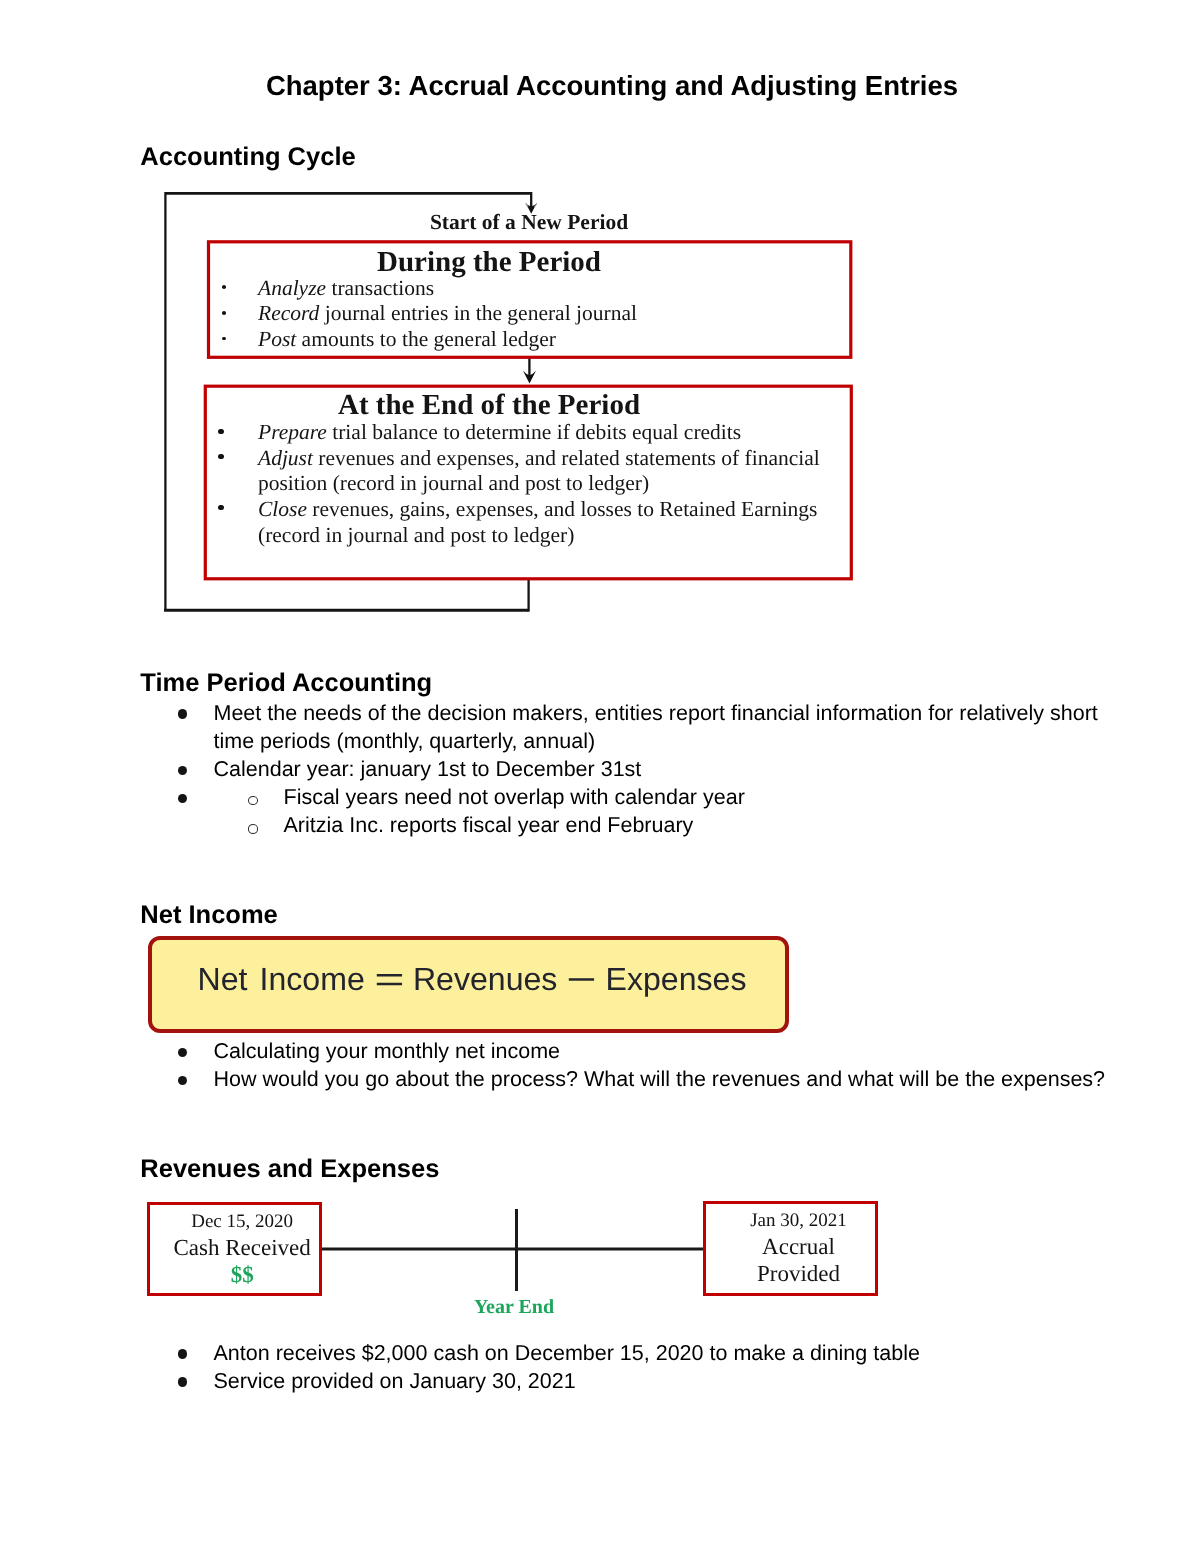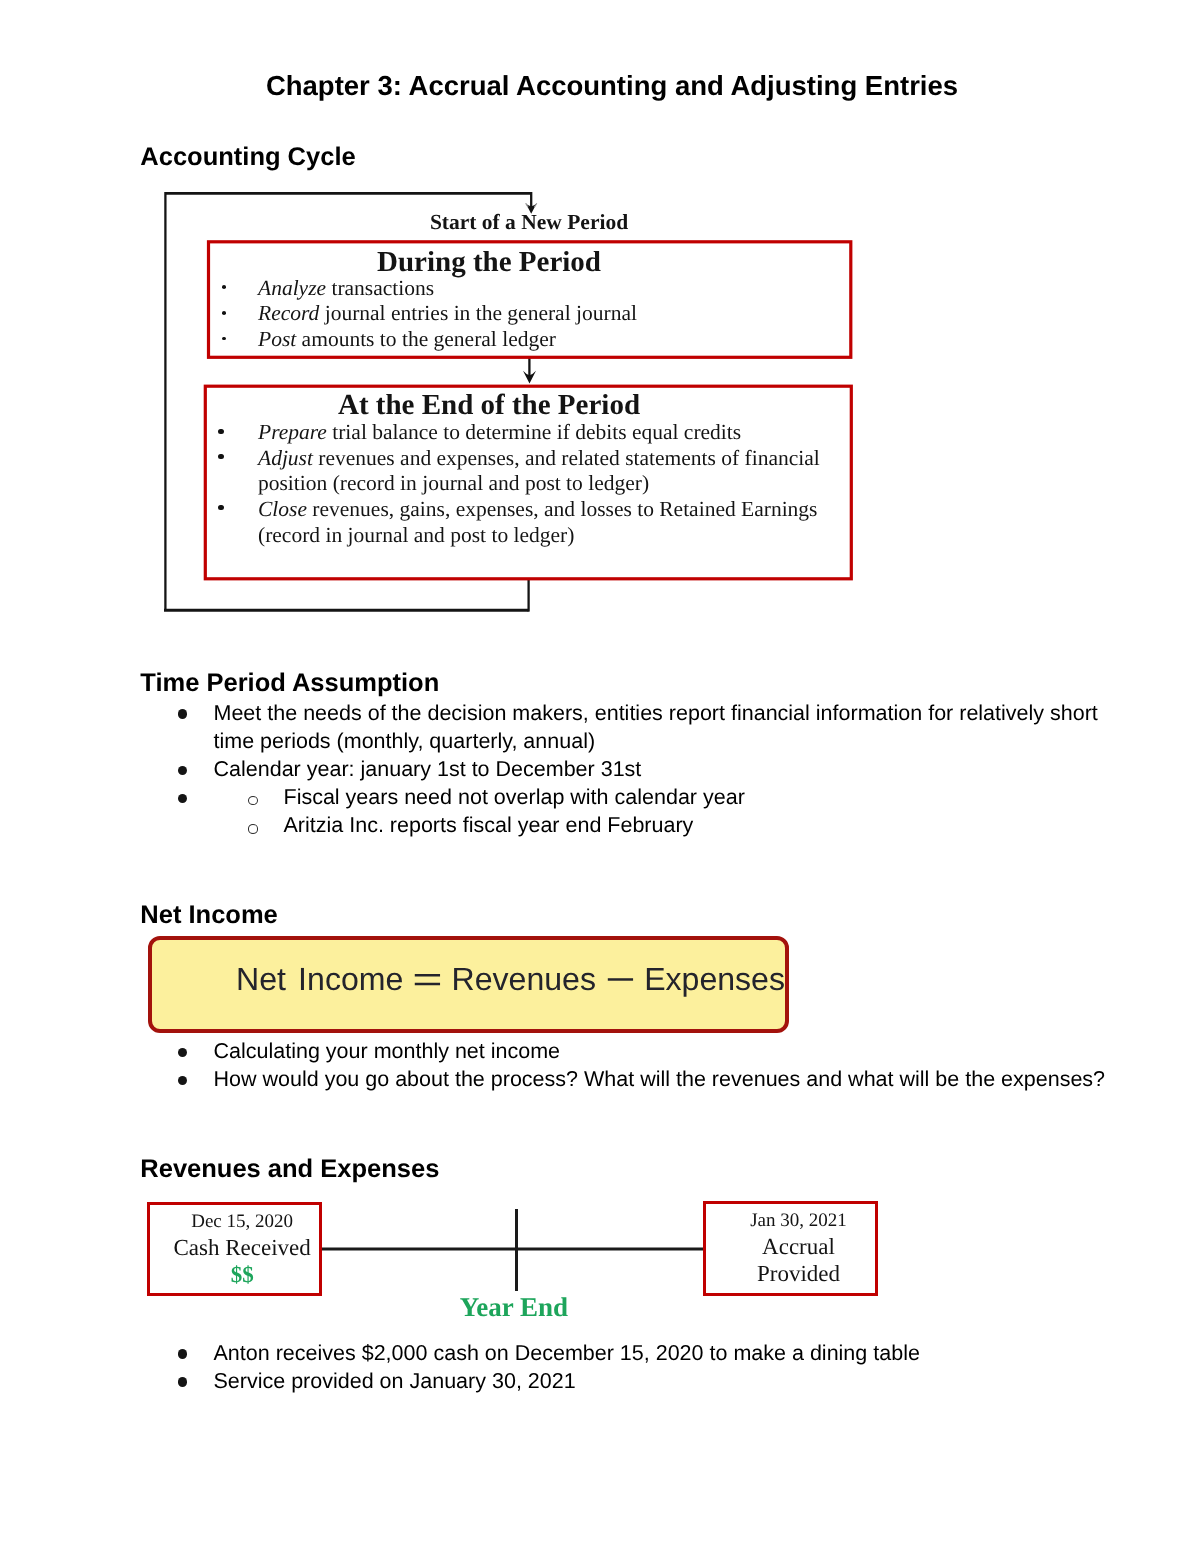--- a/index.html
+++ b/index.html
@@ -31,32 +31,32 @@
   .dg-item{position:relative;padding-left:51px;padding-right:0;}
   .dg-item .dg-dot{position:absolute;border-radius:50%;background:#111;font-size:0;}
   #cycle-b1-items .dg-dot{left:15.2px;top:9.7px;width:4.2px;height:3.8px;}
   #cycle-b2-items .dg-dot{left:11.4px;top:8.4px;width:5.2px;height:5px;}
   .dg-item i{font-style:italic;}
 
   
   #formula-box{left:148px;top:936px;width:641px;height:97px;box-sizing:border-box;
      background:#FCF09D;border:4.6px solid #A3120C;border-radius:12px;
      display:flex;align-items:center;filter:blur(0.35px);}
-  #formula-text{display:block;width:100%;text-align:right;
+  #formula-text{display:block;width:100%;text-align:center;
      font-family:"Liberation Sans",sans-serif;font-size:32.1px;line-height:34px;letter-spacing:0px;word-spacing:3.2px;
      color:#24242c;padding-left:7px;position:relative;top:-6px;}
 
   
   #timeline{font-family:"Liberation Serif",serif;color:#141414;filter:blur(0.36px);}
   .tl-box{position:absolute;box-sizing:border-box;border:3.7px solid #C00000;background:#fff;
           text-align:center;font-size:23px;line-height:27.1px;}
   .tl-box span{display:block;margin-left:16px;}
   .tl-box span:first-child{font-size:19px;line-height:25px;}
   .tl-marker-label{position:absolute;text-align:center;font-weight:bold;
-          font-size:27px;line-height:24px;color:#1DA55B;}
+          font-size:20px;line-height:24px;color:#1DA55B;}
   .tl-dollars{color:#1DA55B;font-weight:bold;}
   .fop{display:inline-block;transform:scaleX(1.62) scaleY(1.08);transform-origin:center;
        margin:0 2.6px;vertical-align:baseline;}
 </style>
 </head>
 <body>
 
 <div class="abs" id="doc-title">Chapter 3: Accrual Accounting and Adjusting Entries</div>
 
 <div class="h2" style="top:143.6px">Accounting Cycle</div>
@@ -90,21 +90,21 @@
       <div class="dg-item"><span class="dg-dot">•</span><i>Record</i><span> journal entries in the general journal</span></div>
       <div class="dg-item"><span class="dg-dot">•</span><i>Post</i><span> amounts to the general ledger</span></div>
     </div>
   <div class="dg-items" id="cycle-b2-items" style="top:420.2px">
       <div class="dg-item"><span class="dg-dot">•</span><i>Prepare</i><span> trial balance to determine if debits equal credits</span></div>
       <div class="dg-item"><span class="dg-dot">•</span><i>Adjust</i><span> revenues and expenses, and related statements of financial position (record in journal and post to ledger)</span></div>
       <div class="dg-item"><span class="dg-dot">•</span><i>Close</i><span> revenues, gains, expenses, and losses to Retained Earnings (record in journal and post to ledger)</span></div>
     </div>
 </div>
 
-<div class="h2" style="top:669.8px">Time Period Assumption</div>
+<div class="h2" style="top:669.8px">Time Period Accounting</div>
 <div class="bullets" id="tp-bullets" style="top:698.7px">
     <div class="bul lv1">
       <span class="bdot">●</span>
       <span class="btxt">Meet the needs of the decision makers, entities report financial information for relatively short time periods (monthly, quarterly, annual)</span>
     </div>
     <div class="bul lv1">
       <span class="bdot">●</span>
       <span class="btxt">Calendar year: january 1st to December 31st</span>
     </div>
     <div class="bul lv1">

